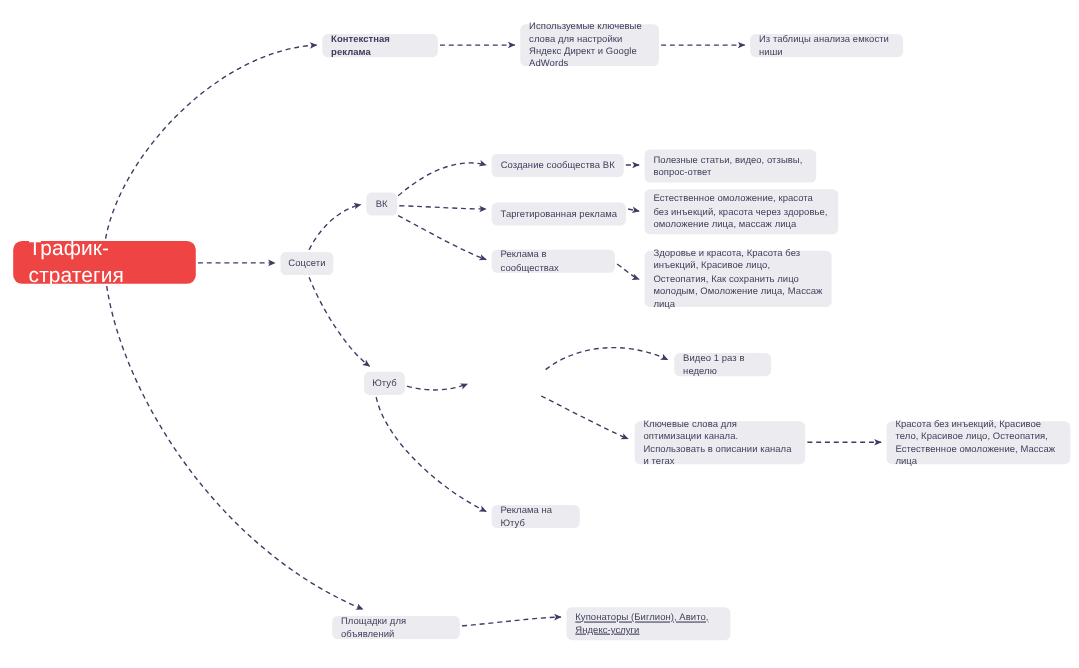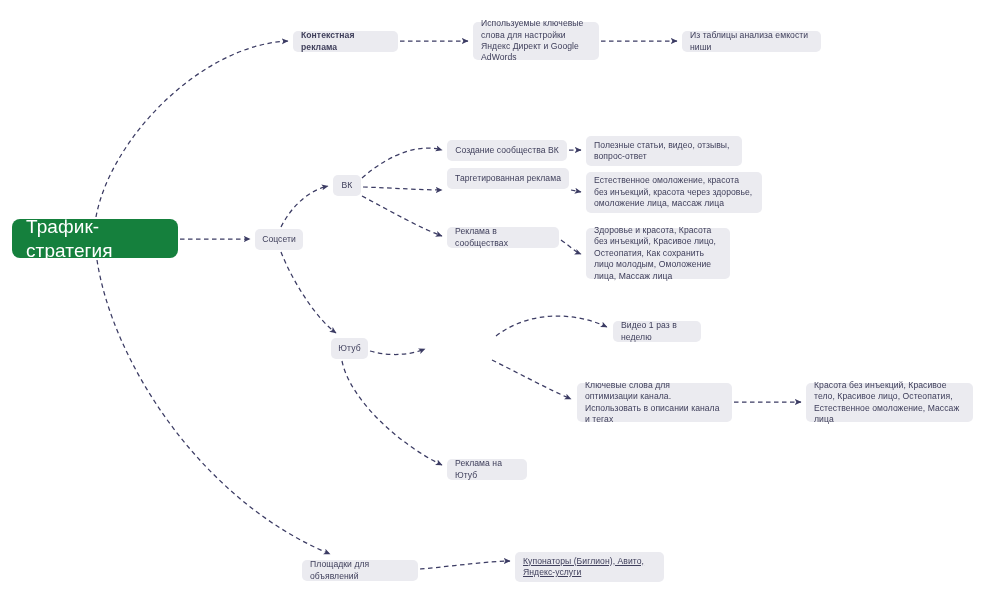--- a/index.html
+++ b/index.html
@@ -31,21 +31,21 @@
     border-radius: 5px;
     font-size: 8.6px;
     line-height: 11.4px;
     padding: 5px 8px;
     display: flex;
     align-items: center;
     letter-spacing: 0.06px;
     white-space: pre-line;
   }
   .node.root {
-    background: #15803d;
+    background: #ef4444;
     color: #ffffff;
     font-size: 19px;
     line-height: 24px;
     border-radius: 8px;
     padding: 7px 14px;
     justify-content: center;
     letter-spacing: 0.1px;
   }
   .node.center {
     justify-content: center;
@@ -113,27 +113,27 @@
   <div class="node center" style="left:682px;top:31px;width:139px;height:21px;">Из таблицы анализа емкости ниши</div>
 
   <div class="node center" style="left:255px;top:229px;width:48px;height:21px;">Соцсети</div>
 
   <div class="node center" style="left:333px;top:175px;width:28px;height:21px;">ВК</div>
 
   <div class="node center" style="left:447px;top:140px;width:120px;height:21px;">Создание сообщества ВК</div>
 
   <div class="node" style="left:586px;top:136px;width:156px;height:30px;">Полезные статьи, видео, отзывы, вопрос-ответ</div>
 
-  <div class="node center" style="left:447px;top:168px;width:122px;height:21px;">Таргетированная реклама</div>
+  <div class="node center" style="left:447px;top:184px;width:122px;height:21px;">Таргетированная реклама</div>
 
   <div class="node" style="left:586px;top:172px;width:176px;height:41px;">Естественное омоложение, красота без инъекций, красота через здоровье, омоложение лица, массаж лица</div>
 
   <div class="node center" style="left:447px;top:227px;width:112px;height:21px;">Реклама в сообществах</div>
 
-  <div class="node" style="left:586px;top:228px;width:144px;height:51px;">Здоровье и красота, Красота без инъекций, Красивое лицо, Остеопатия, Как сохранить лицо молодым, Омоложение лица, Массаж лица</div>
+  <div class="node" style="left:586px;top:228px;width:170px;height:51px;">Здоровье и красота, Красота без инъекций, Красивое лицо, Остеопатия, Как сохранить лицо молодым, Омоложение лица, Массаж лица</div>
 
   <div class="node center" style="left:331px;top:338px;width:37px;height:21px;">Ютуб</div>
 
 
   <div class="node center" style="left:613px;top:321px;width:88px;height:21px;">Видео 1 раз в неделю</div>
 
   <div class="node" style="left:577px;top:383px;width:155px;height:39px;">Ключевые слова для оптимизации канала. Использовать в описании канала и тегах</div>
 
   <div class="node" style="left:806px;top:383px;width:167px;height:39px;">Красота без инъекций, Красивое тело, Красивое лицо, Остеопатия, Естественное омоложение, Массаж лица</div>
 

